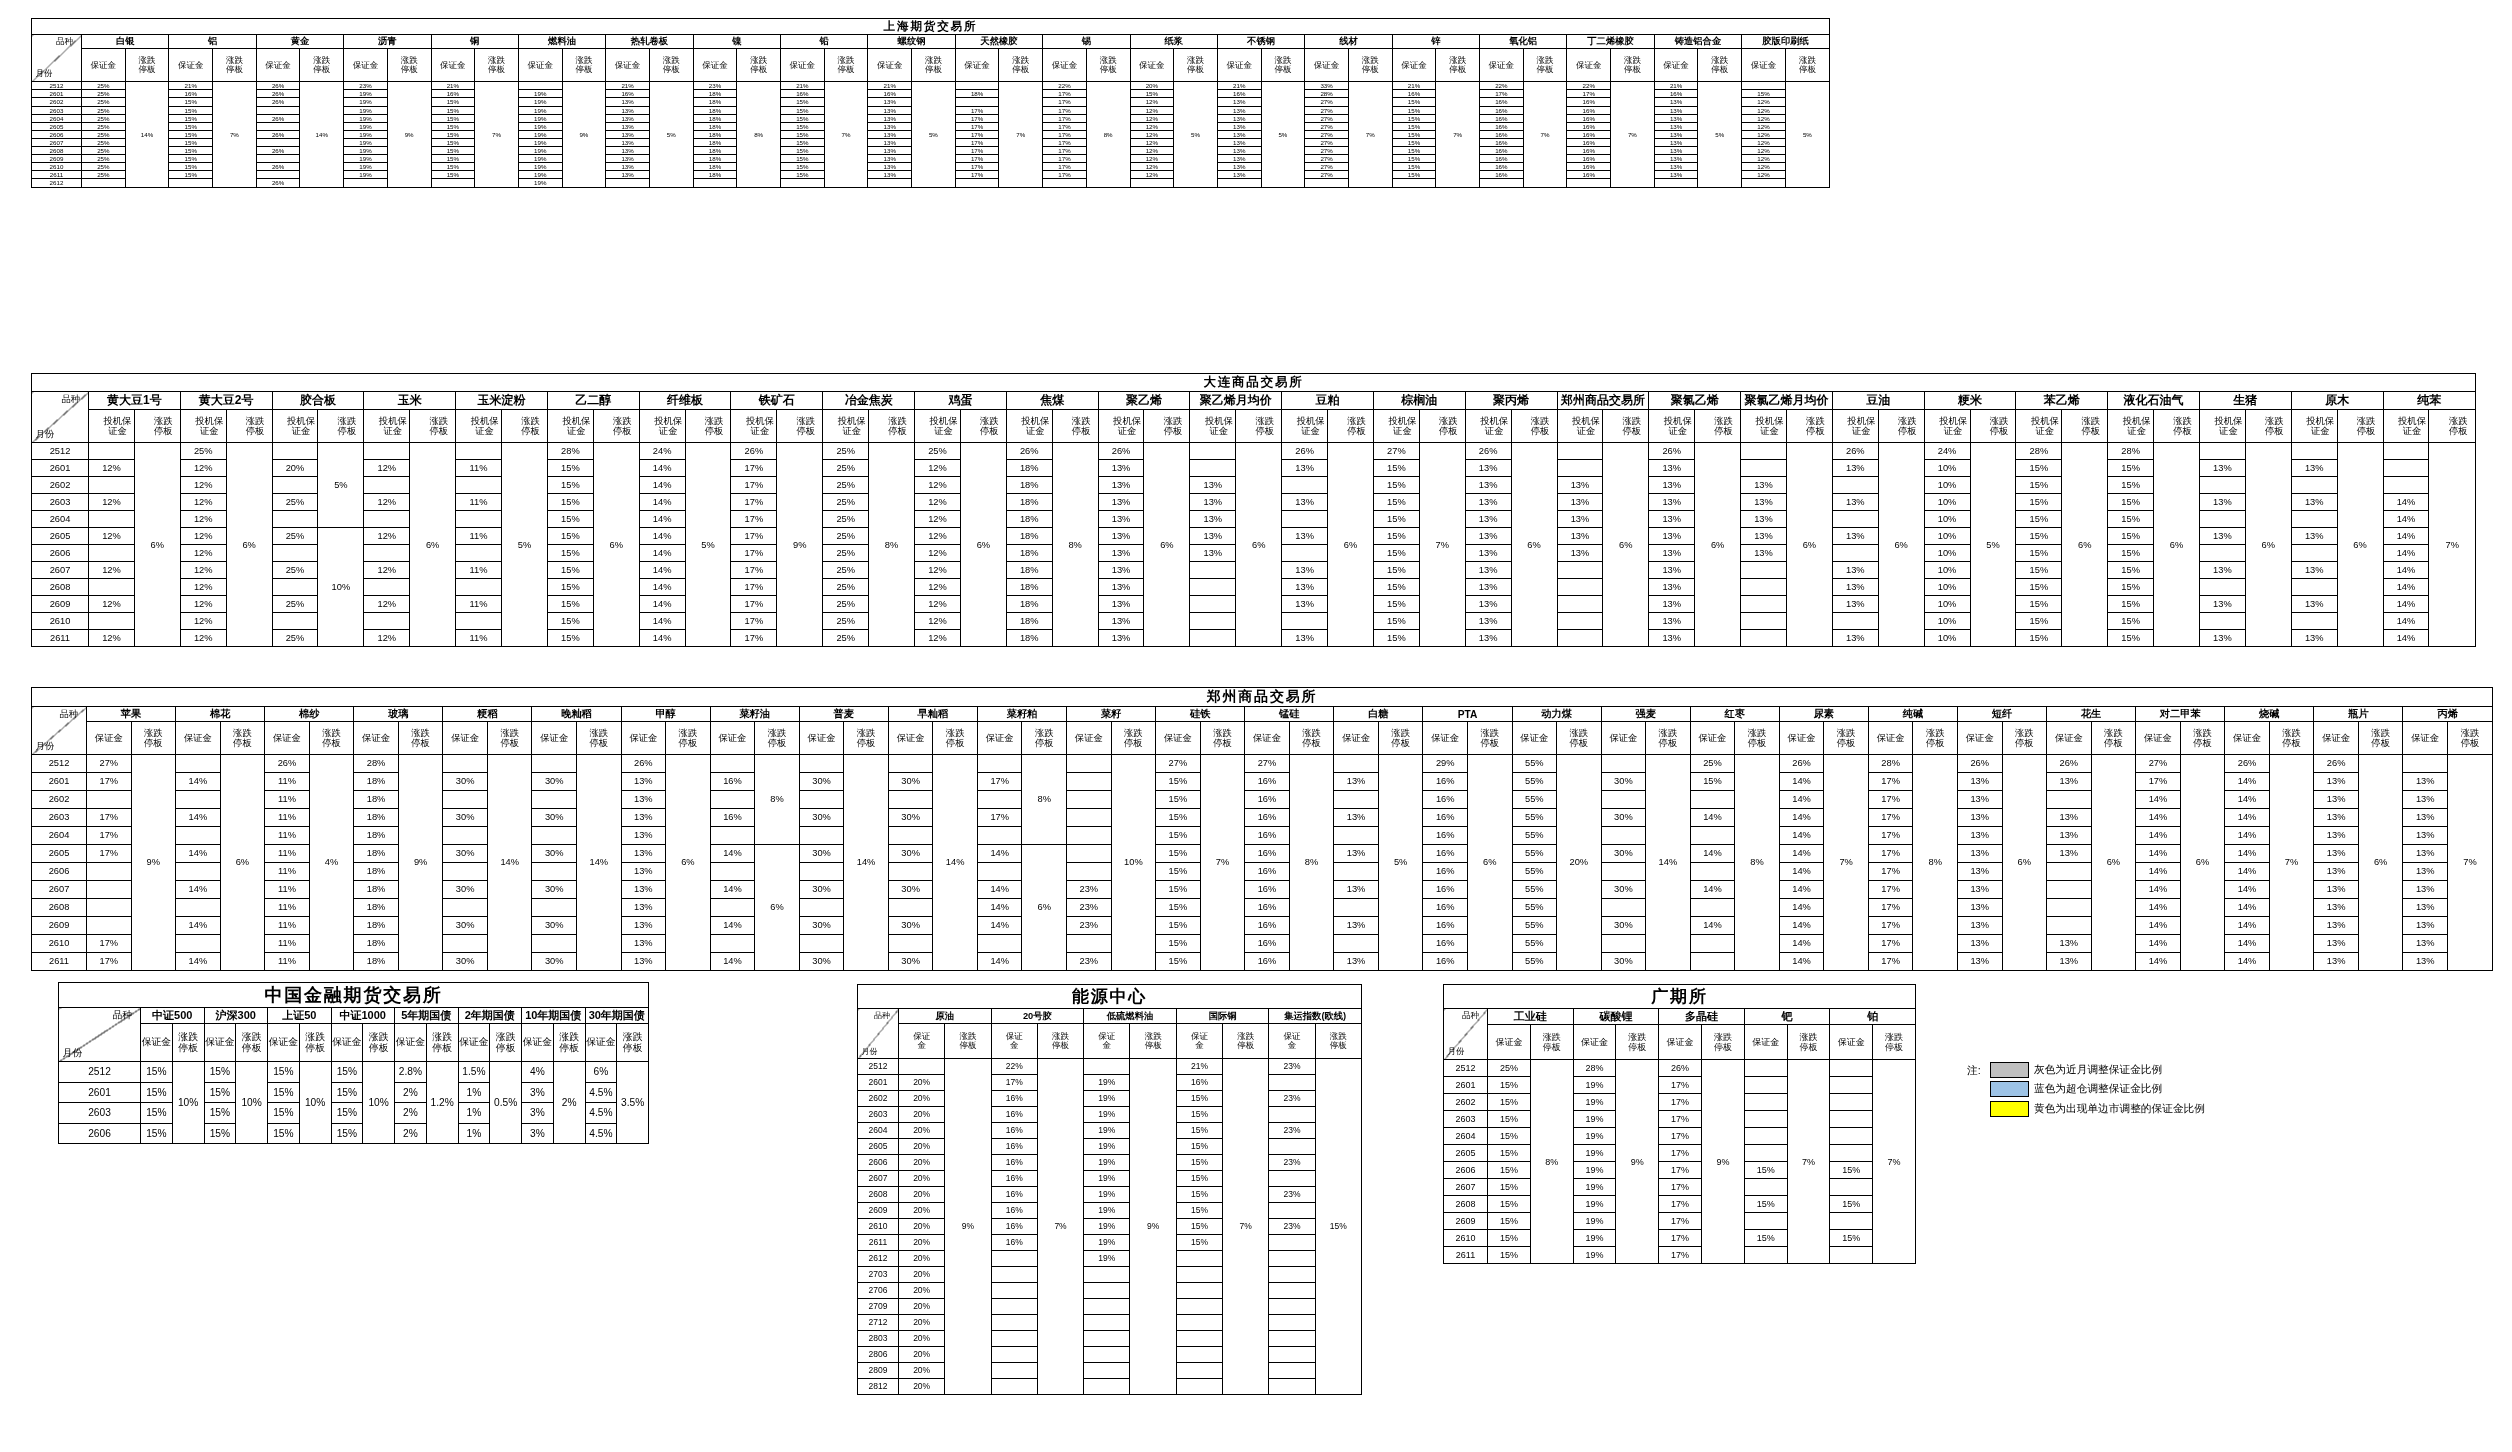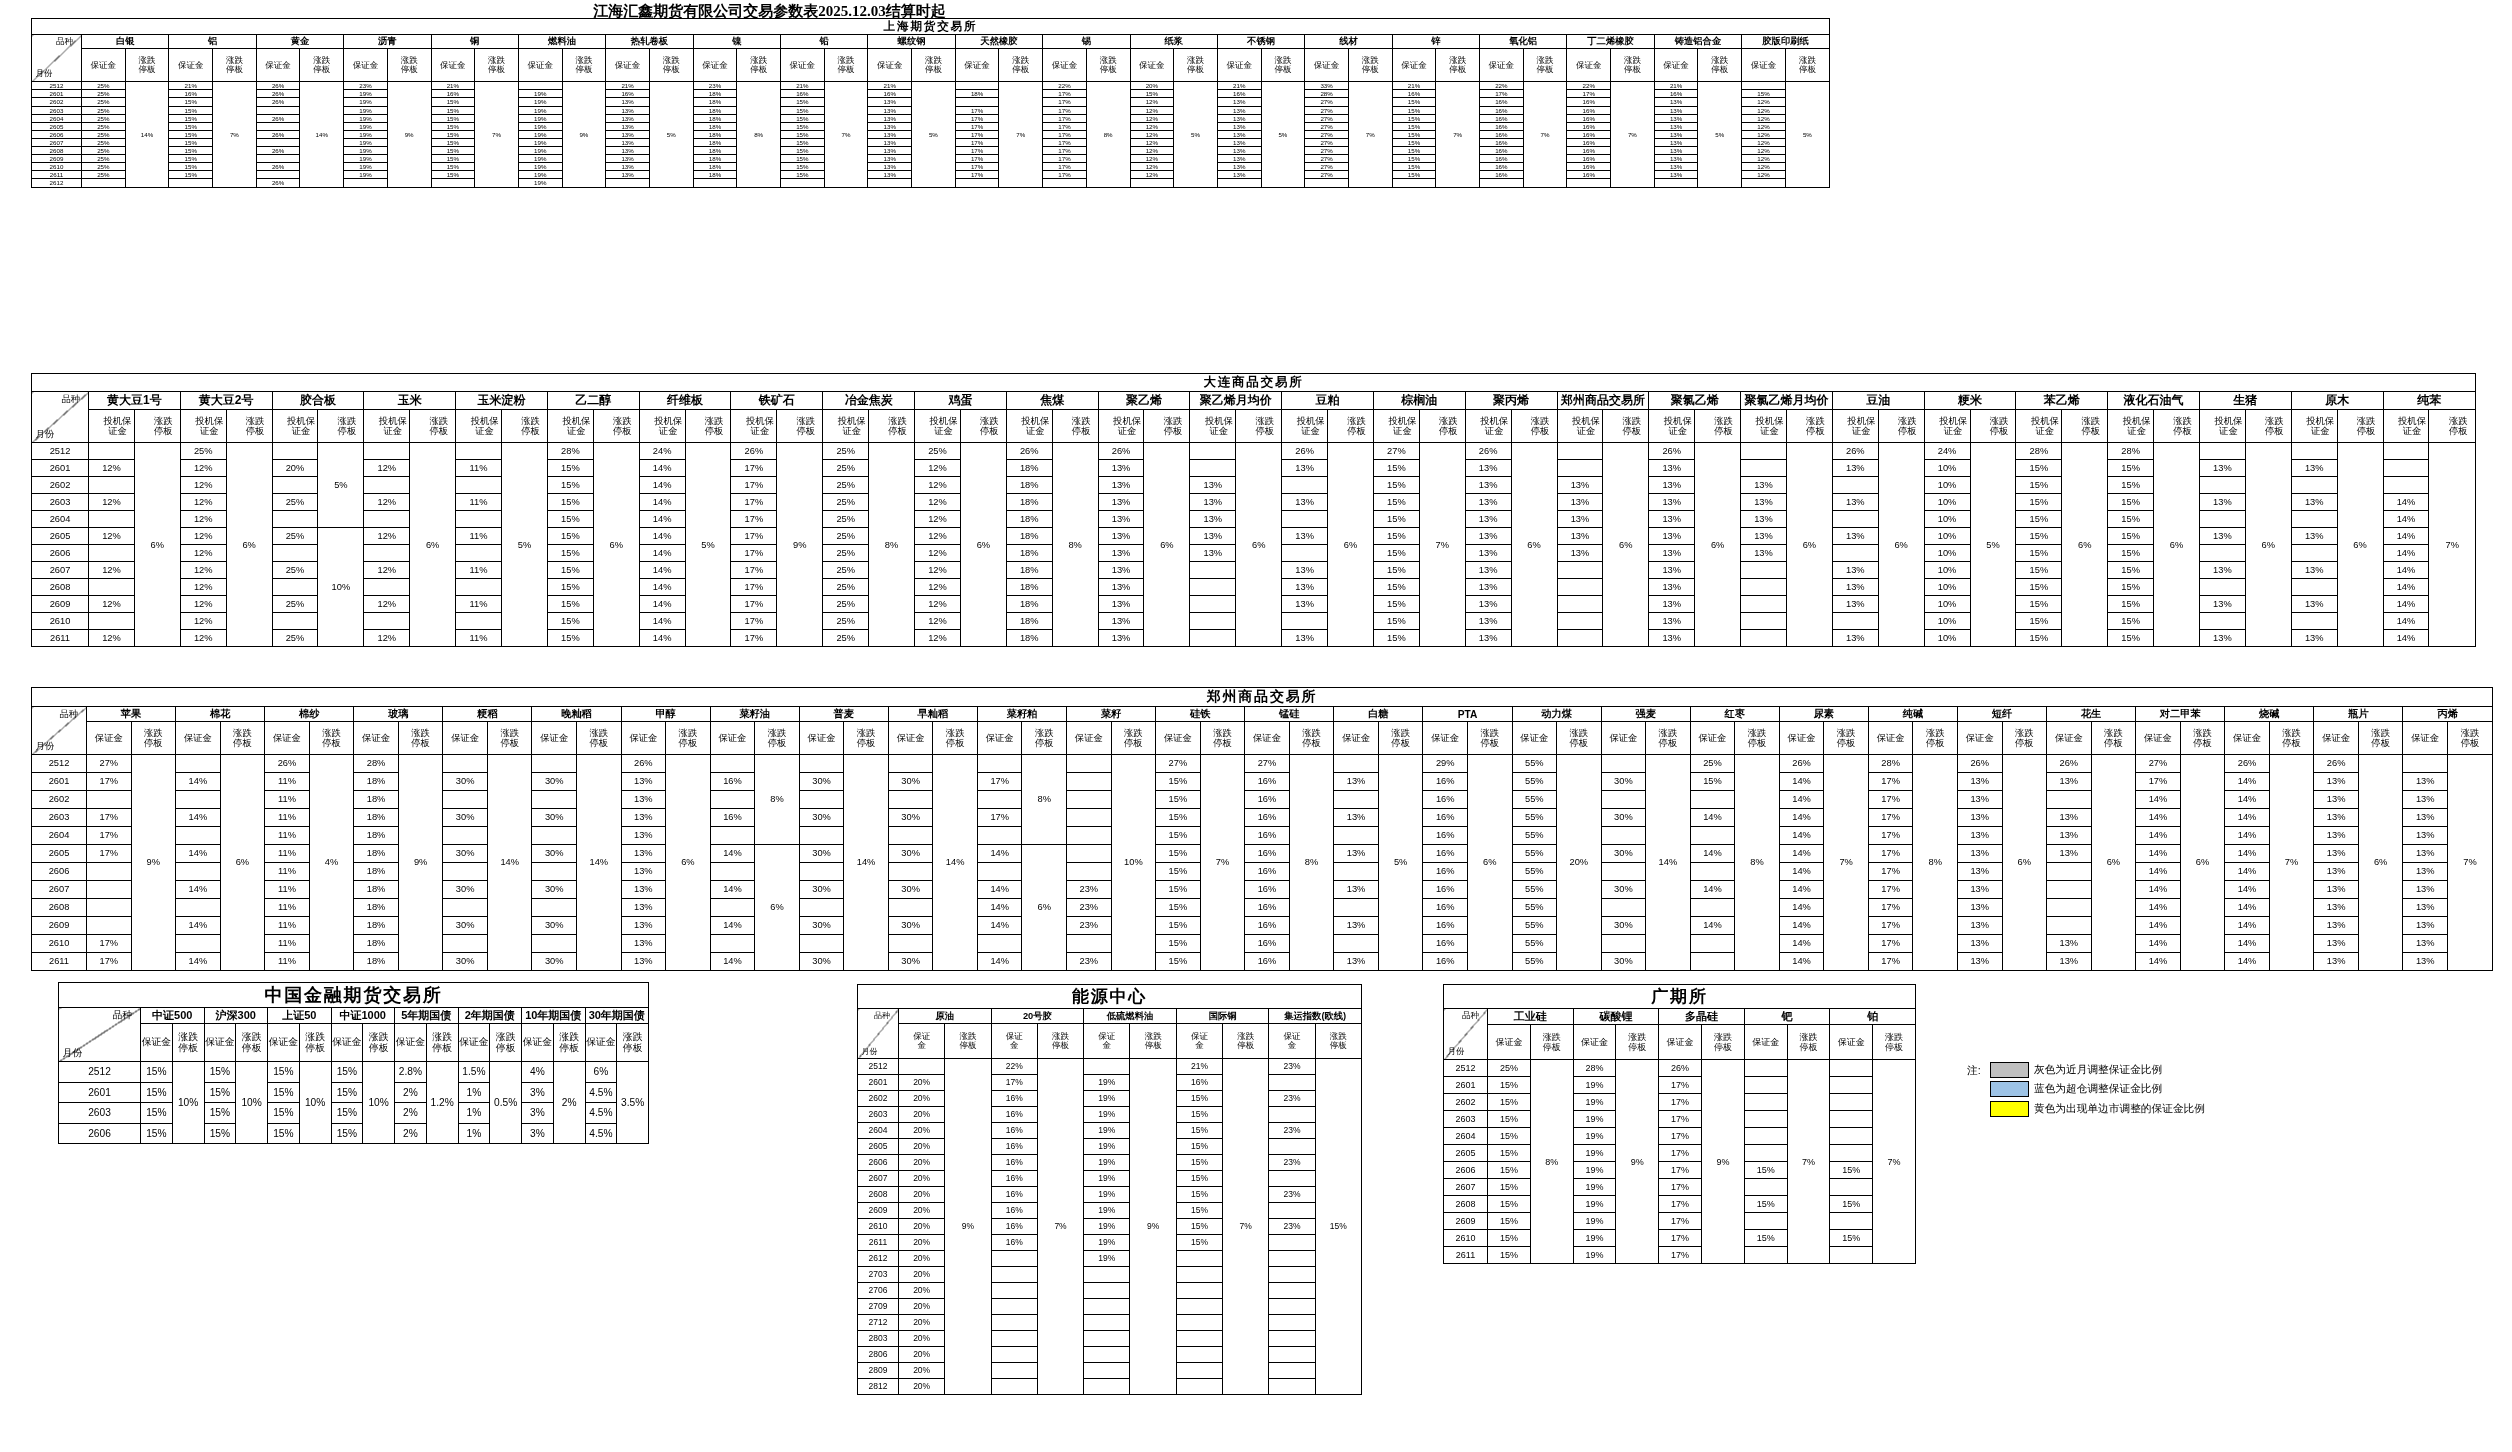--- a/index.html
+++ b/index.html
@@ -69,21 +69,20 @@
   
   .legend{position:absolute;display:flex;align-items:flex-start;gap:9px;font-size:10.7px;}
   .note-label{line-height:18px;}
   .legend-row{display:flex;align-items:center;margin-bottom:2.7px;height:17px;}
   .swatch{display:inline-block;width:39px;height:16px;border:0.9px solid #000;margin-right:5.3px;box-sizing:border-box;}
 </style>
 </head>
 <body>
 
 <div id="canvas">
-  <div class="page-title">江海汇鑫期货有限公司交易参数表2025.12.03结算时起</div>
 
   <div class="ex" id="shfe" style="left:31px;top:18px;width:1799px;">
       <table>
         <colgroup>
           <col class="month-col">
           <col>
           <col>
           <col>
           <col>
           <col>

